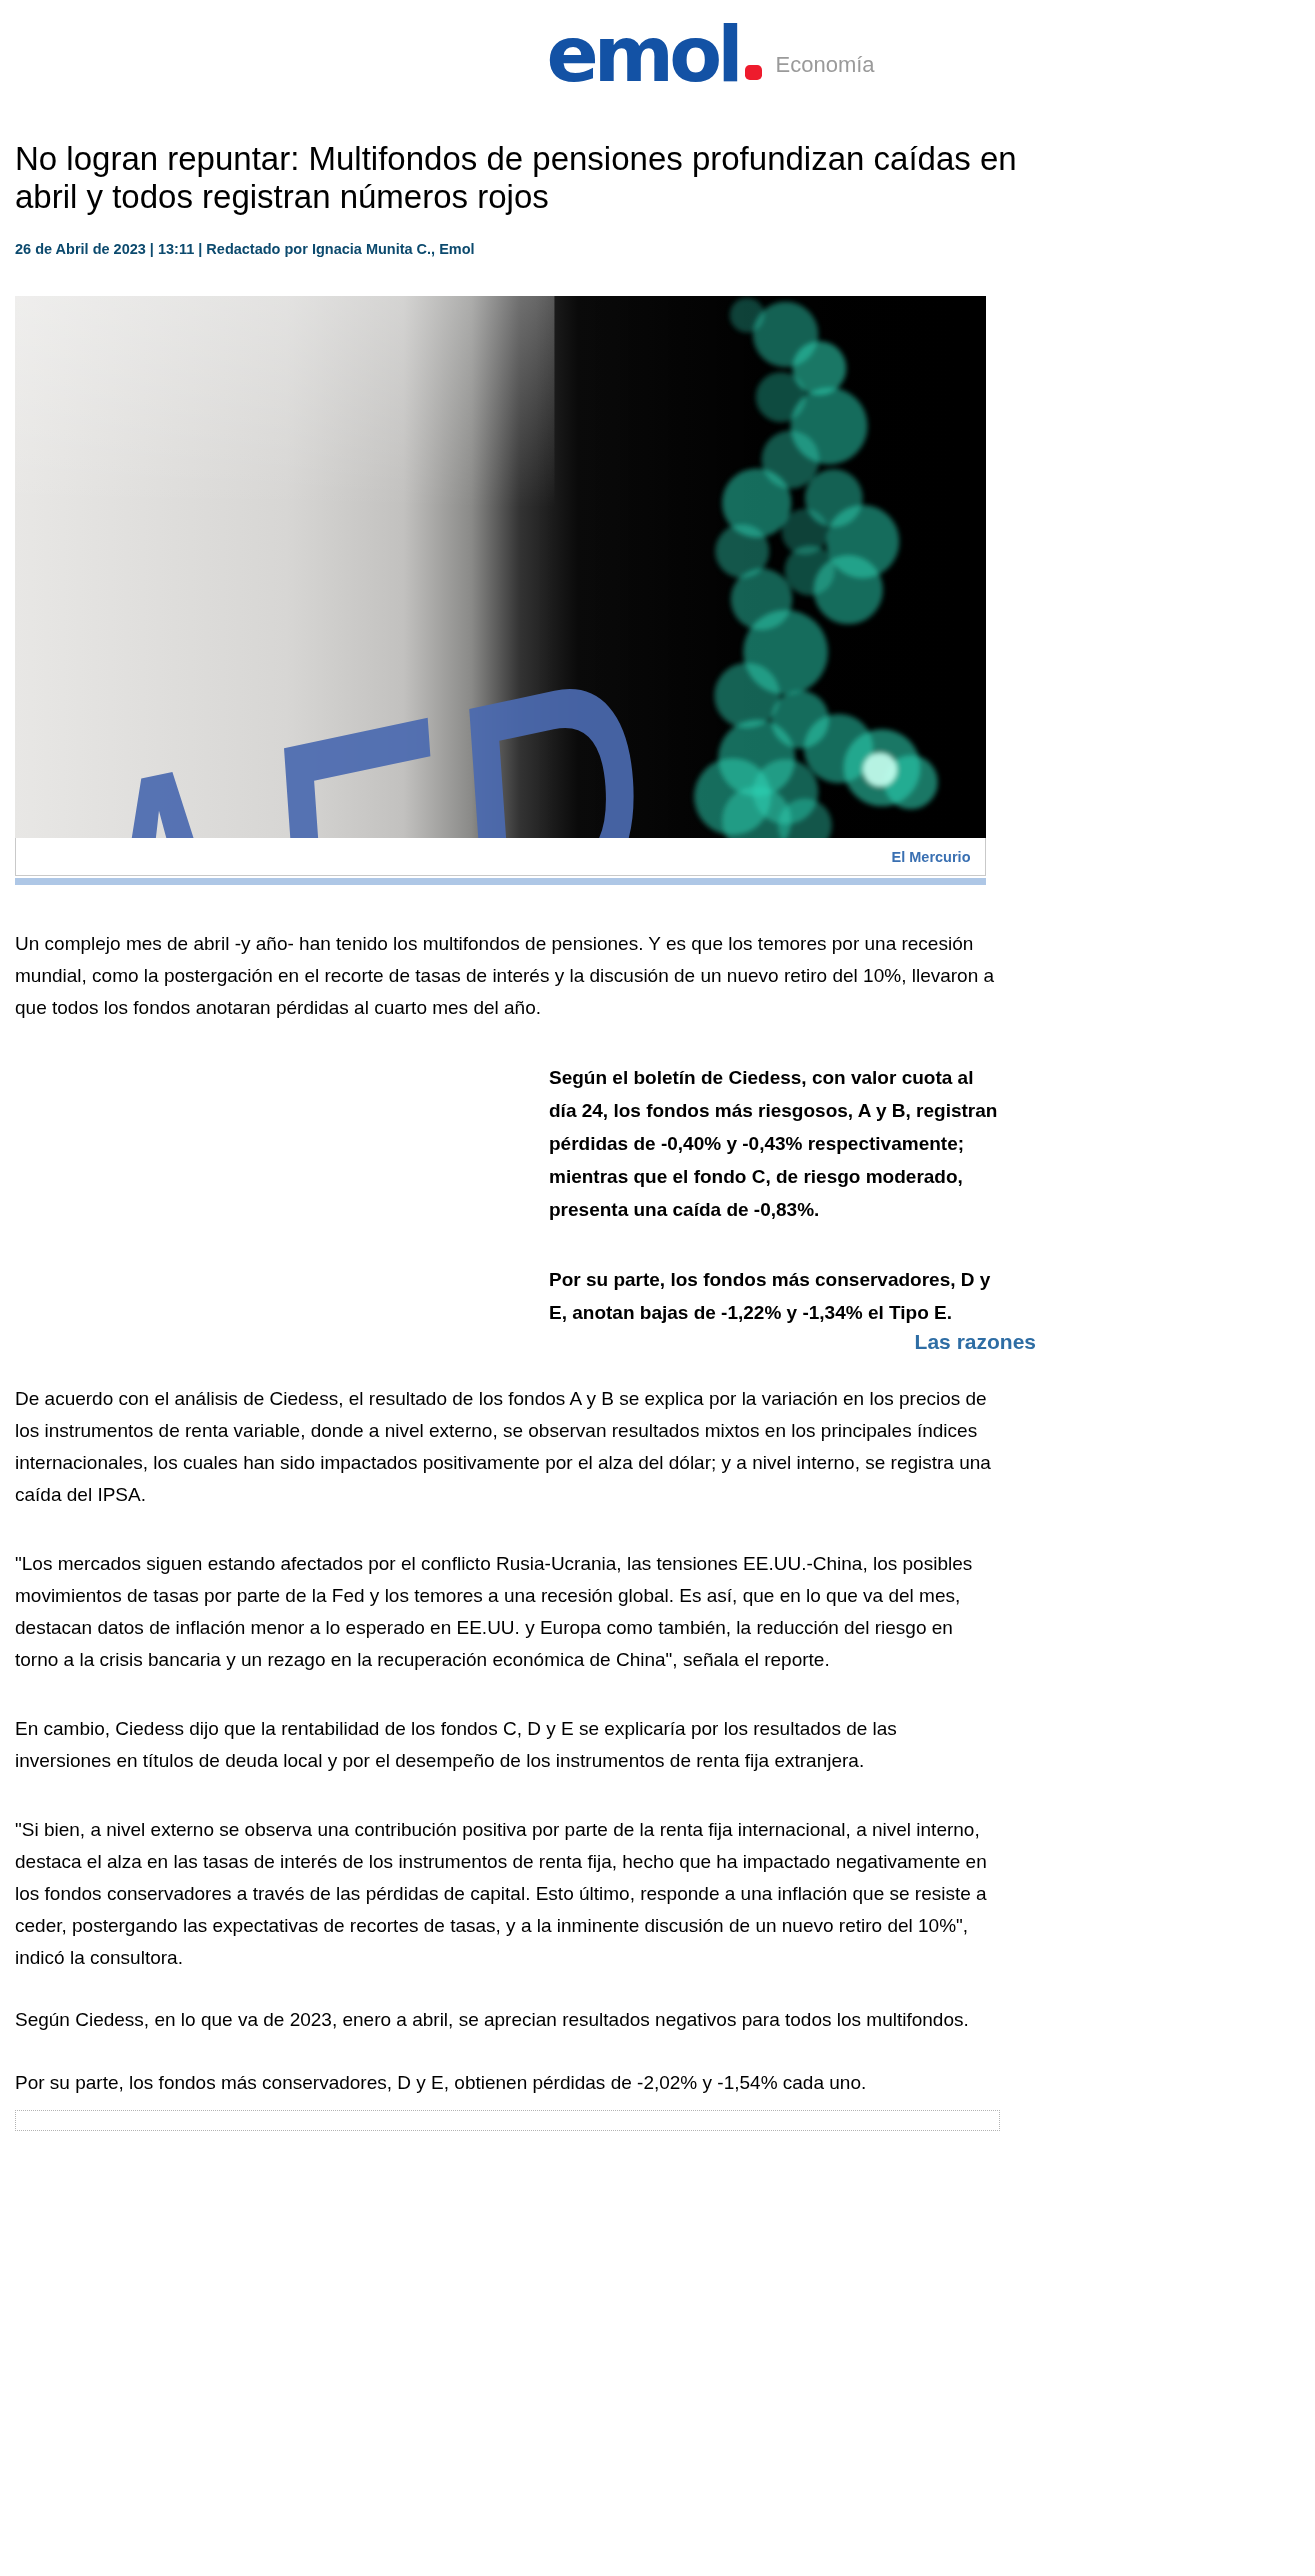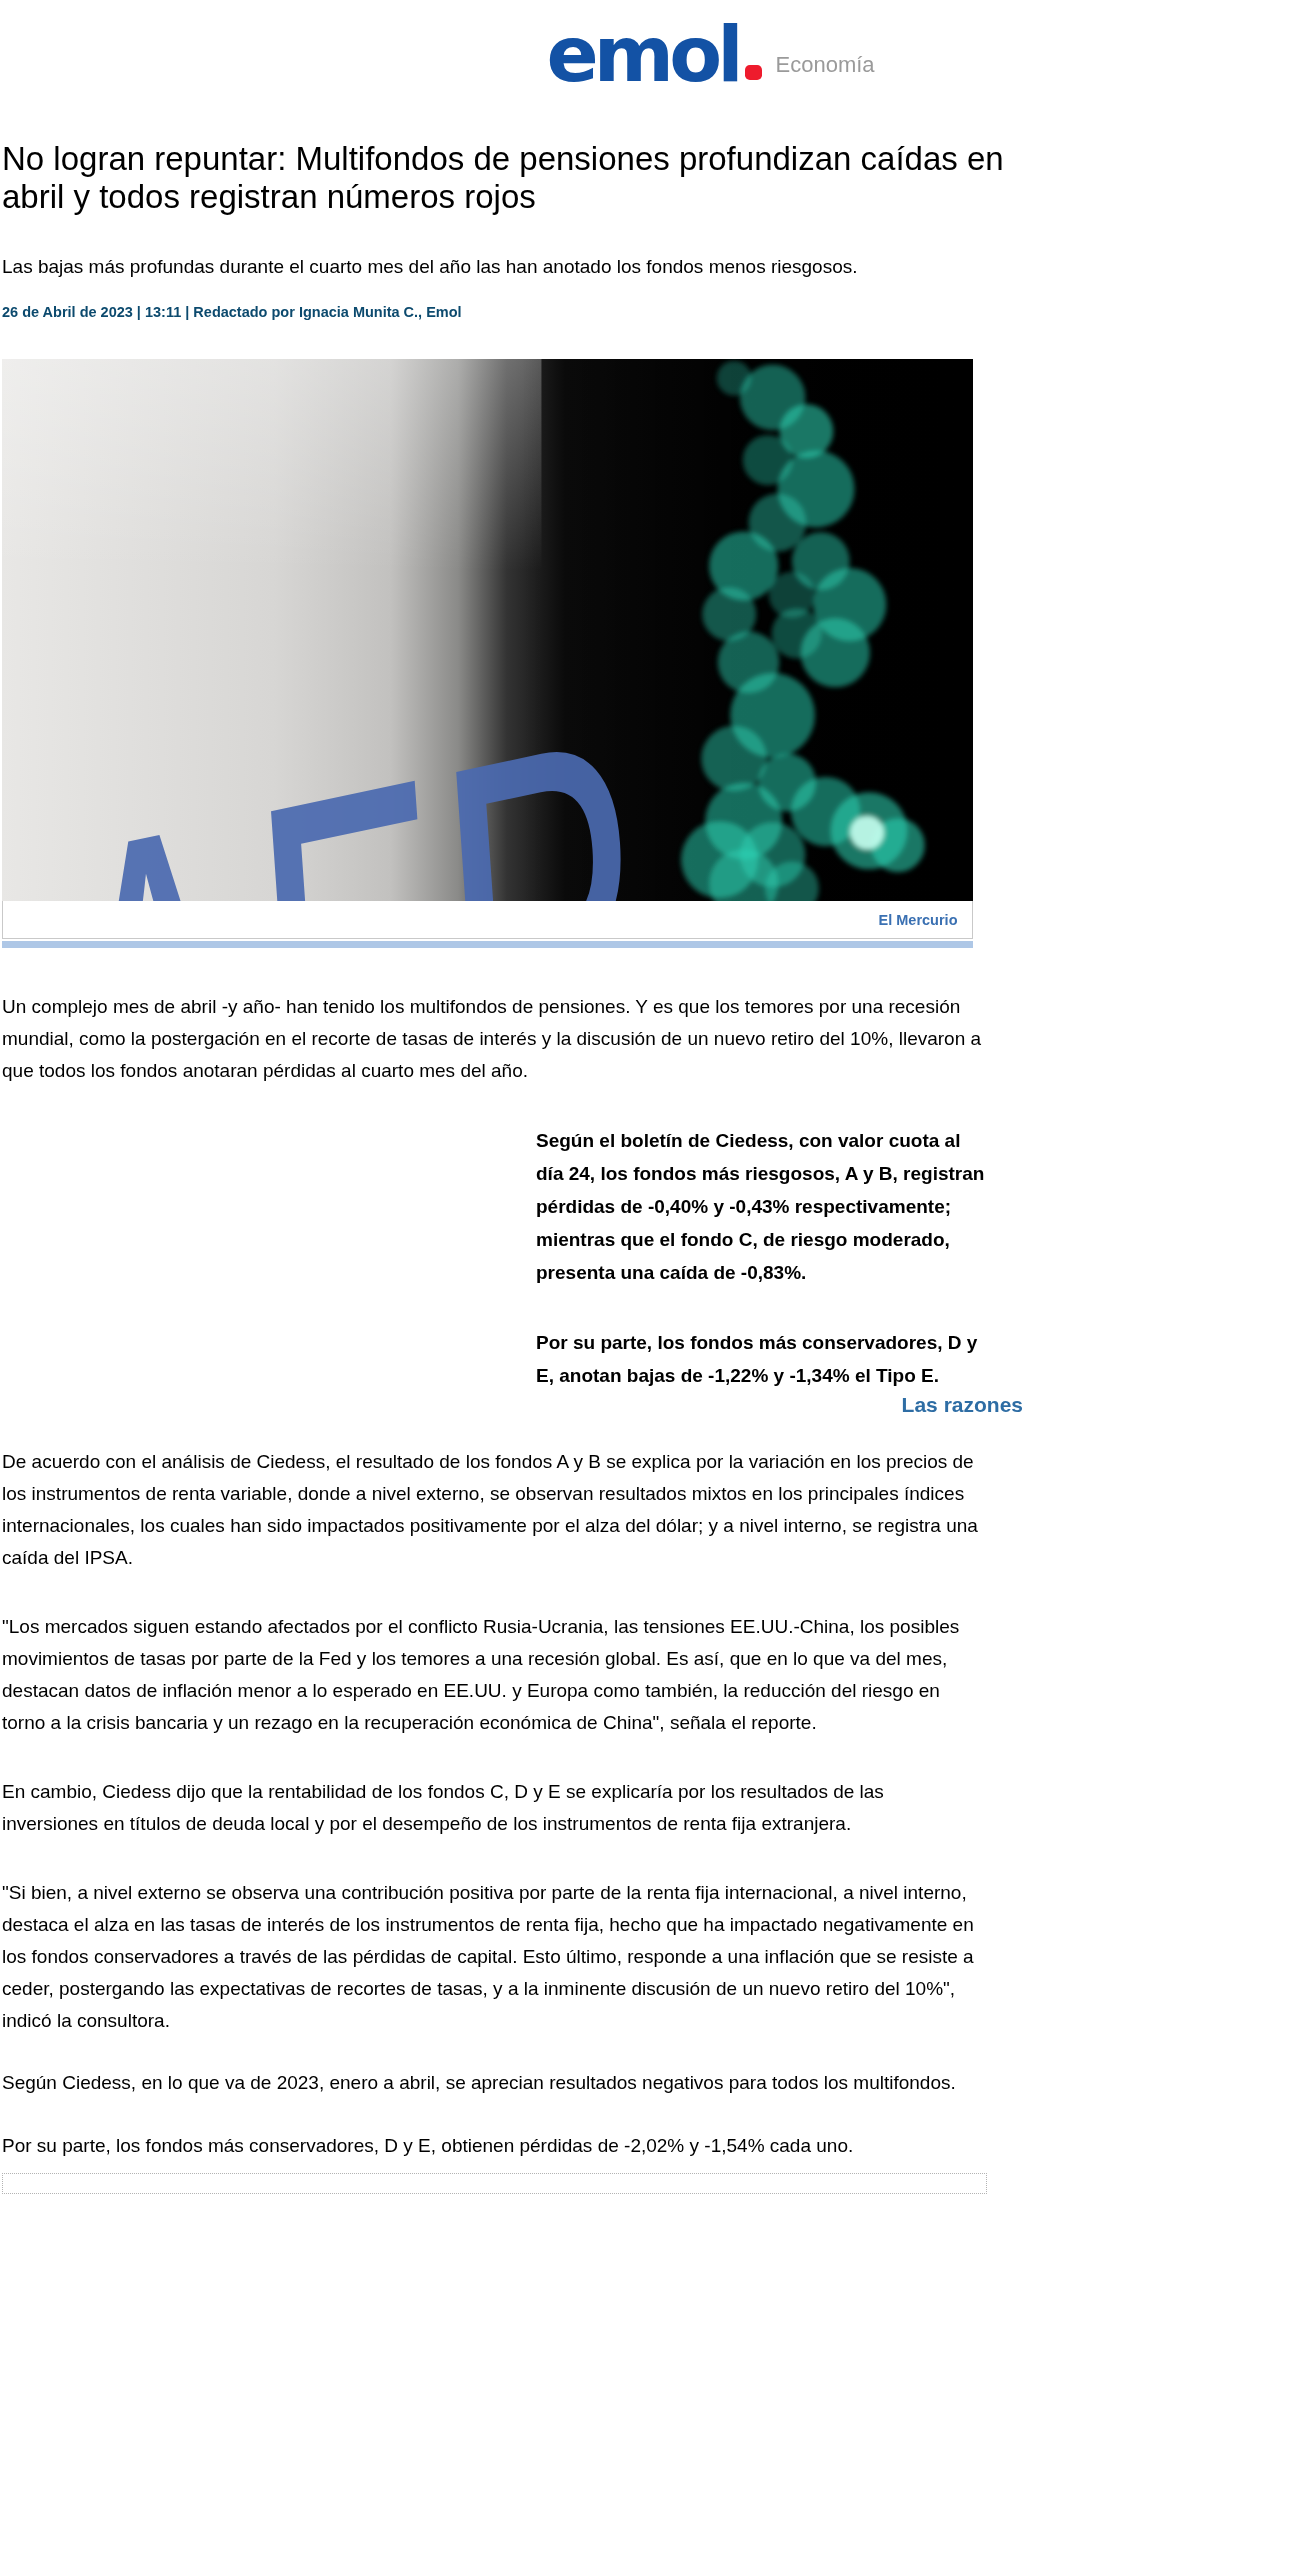--- a/index.html
+++ b/index.html
@@ -14,21 +14,21 @@
   .logo-row { display:flex; align-items:flex-end; transform:translateX(47px); }
   .logo { display:flex; align-items:flex-end; text-decoration:none; cursor:pointer; }
   .logo-text {
     font-family:"DejaVu Sans", sans-serif; font-weight:bold;
     font-size:77px; line-height:56px; letter-spacing:-4.8px; color:#1352a5;
   }
   .logo-dot { width:17.3px; height:15.4px; border-radius:4.8px; background:#ee1b2d; margin:0 0 2.9px 5.8px; }
   .section-label { font-size:22px; color:#9a9a9a; margin:0 0 4.8px 13.5px; text-decoration:none; cursor:pointer;text-align:right; }
 
   
-  main { margin-left:2px; width:1021px; }
+  main { margin-left:15px; width:1021px; }
   h1.title { margin:57px 0 0; font-size:33px; line-height:38px; font-weight:400; width:1021px; }
   .subtitle { margin:39px 0 0; font-size:19px; line-height:24px; }
   .byline { margin:25px 0 0; font-size:14.5px; font-weight:bold; color:#0c4a6e; }
 
   figure { margin:39px 0 0; width:971px; padding:0; }
   svg.photo { display:block; width:971px; height:542px; }
   .credit {
     height:38px; border:1px solid #c9c9c9; border-top:none;
     display:flex; align-items:center; justify-content:flex-end;
     padding-right:14.5px; font-size:14.5px; font-weight:bold; color:#3a70b2;
@@ -58,21 +58,20 @@
         <span class="logo-dot"></span>
       </a>
       <a class="section-label">Economía</a>
     </div>
   </header>
 
   <main>
 
     <h1 class="title">No logran repuntar: Multifondos de pensiones profundizan caídas en abril y todos registran números rojos</h1>
 
-    <p class="subtitle">Las bajas más profundas durante el cuarto mes del año las han anotado los fondos menos riesgosos.</p>
 
     <div class="byline">26 de Abril de 2023 | 13:11 | Redactado por Ignacia Munita C., Emol</div>
 
     <figure>
       <svg class="photo" viewBox="0 0 1008 563" preserveAspectRatio="none" aria-hidden="true">
         <defs>
           <linearGradient id="wall" x1="0" y1="0" x2="1" y2="0">
             <stop offset="0" stop-color="#e8e7e5"></stop>
             <stop offset="0.28" stop-color="#d7d6d4"></stop>
             <stop offset="0.40" stop-color="#c2c1bf"></stop>

